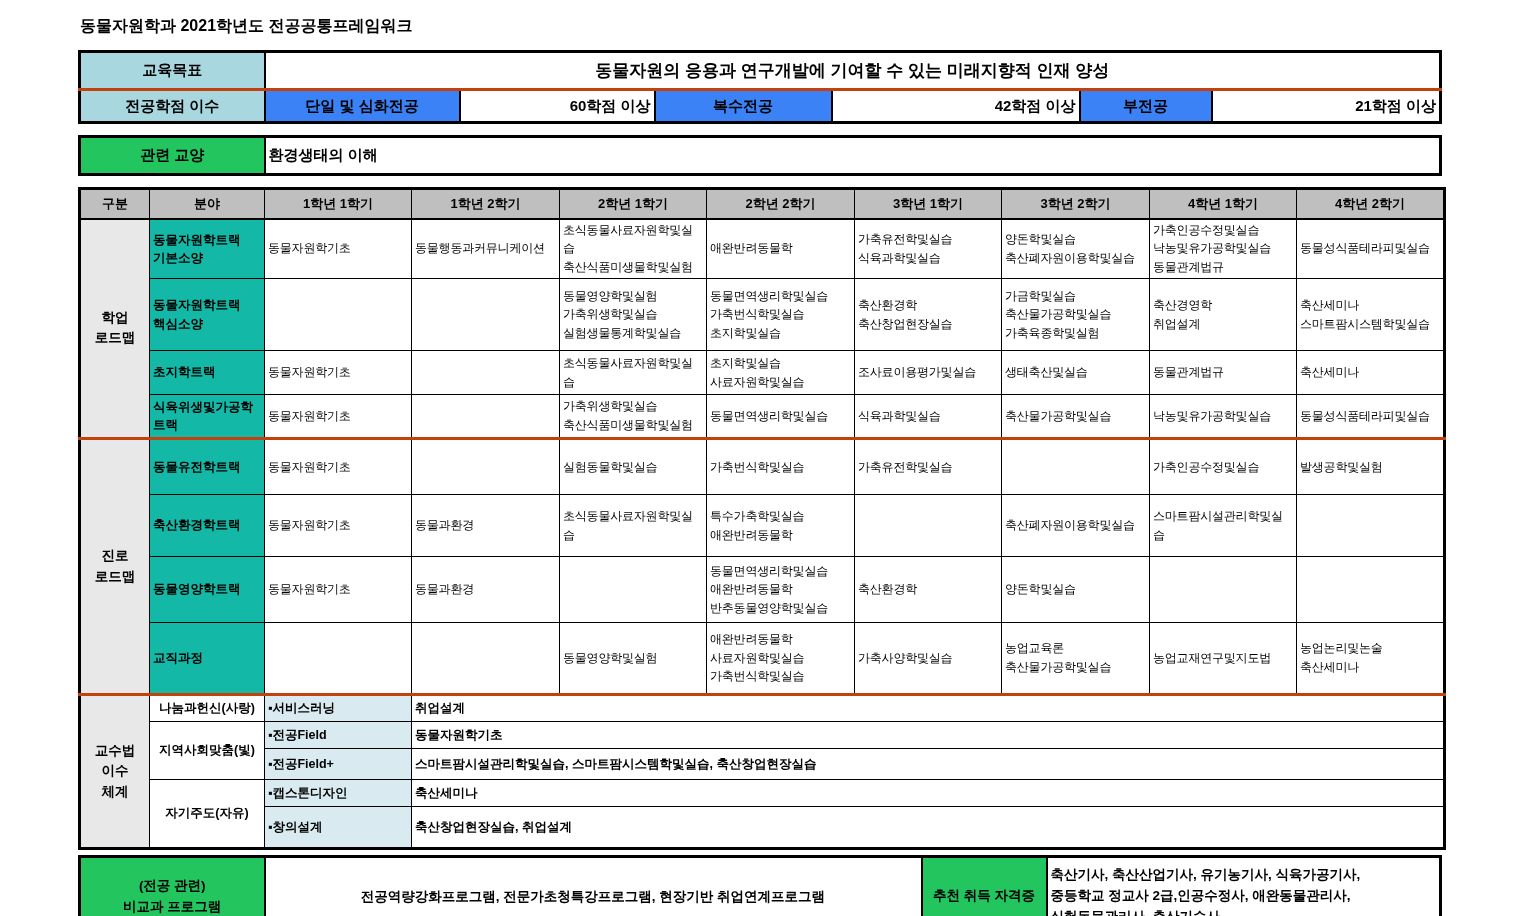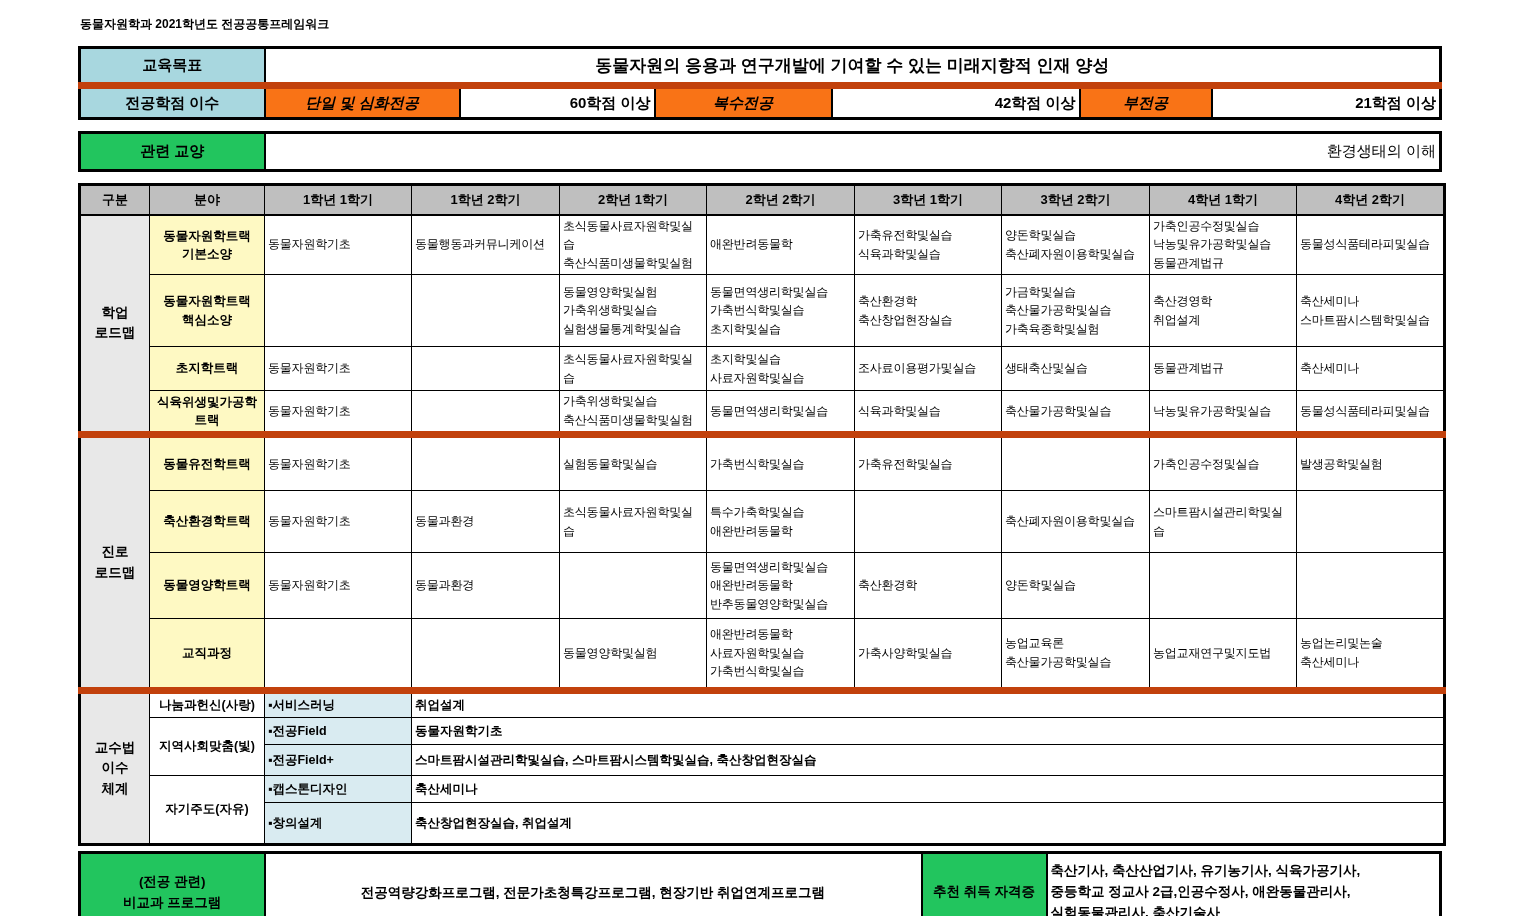--- a/index.html
+++ b/index.html
@@ -1,41 +1,41 @@
 <!DOCTYPE html>
 <html><head>
 <meta charset="utf-8">
 <style>
   html,body{margin:0;padding:0;background:#fff;}
   body{width:1516px;height:916px;font-family:"Liberation Sans","DejaVu Sans",sans-serif;color:#000;overflow:hidden;}
-  .page-title{font-size:12px;font-weight:bold;margin:16px 0 13px 80px;}
+  .page-title{font-size:16px;font-weight:bold;margin:16px 0 13px 80px;}
   table.t{border-collapse:collapse;table-layout:fixed;margin-left:78px;border:3px solid #000;}
   table.t td{border:1px solid #000;overflow:hidden;vertical-align:middle;padding:1px 3px;}
   table.t2 td{border-width:2px;}
   .mb11{margin-bottom:11px;}
   .mb5{margin-bottom:5px;}
   
   .c-blue{background:#A8D7DF;}
-  .c-lblue{background:#f97316;font-style:italic;}
+  .c-lblue{background:#3b82f6;}
   .c-green{background:#22c55e;}
   
   .lbl{font-weight:bold;text-align:center;font-size:15px;}
   .goal-val{font-weight:bold;text-align:center;font-size:17px;}
   .val{font-weight:bold;text-align:right;font-size:15px;}
-  .lib-val{font-weight:normal;text-align:right;font-size:15px;}
+  .lib-val{font-weight:bold;text-align:left;font-size:15px;}
   
   .t-main td{font-size:12px;}
   tr.hdr td{background:#BFBFBF;font-weight:bold;text-align:center;font-size:13px;}
   td.glabel{background:#E8E8E8;font-weight:bold;text-align:center;font-size:13.5px;white-space:pre-line;line-height:1.5;}
-  td.track{background:#fef9c3;font-weight:bold;text-align:center;font-size:12.5px;white-space:pre-line;line-height:1.45;}
+  td.track{background:#14b8a6;font-weight:bold;font-size:12.5px;white-space:pre-line;line-height:1.45;}
   td.course{white-space:pre-line;line-height:1.55;letter-spacing:-0.2px;}
   td.cat{font-weight:bold;text-align:center;font-size:12.5px;}
   td.sub{background:#D9EBF1;font-weight:bold;font-size:12.5px;text-align:left;padding-left:4px;}
   td.pval{font-weight:bold;font-size:12.5px;text-align:left;padding-left:6px;}
-  tr.bt3>td{border-top:7px solid #c2410c;}
+  tr.bt3>td{border-top:3px solid #c2410c;}
   tr.bt2>td{border-top:2px solid #000;}
   
   .t-bottom td{font-size:13.5px;}
   .b-label{font-weight:bold;text-align:center;font-size:14px;white-space:pre-line;line-height:1.5;}
   .b-programs{font-weight:bold;text-align:center;font-size:14px;}
   .b-certs{font-weight:bold;text-align:left;font-size:13px;white-space:pre-line;line-height:1.55;padding-left:6px;}
 </style>
 </head>
 <body>
 

